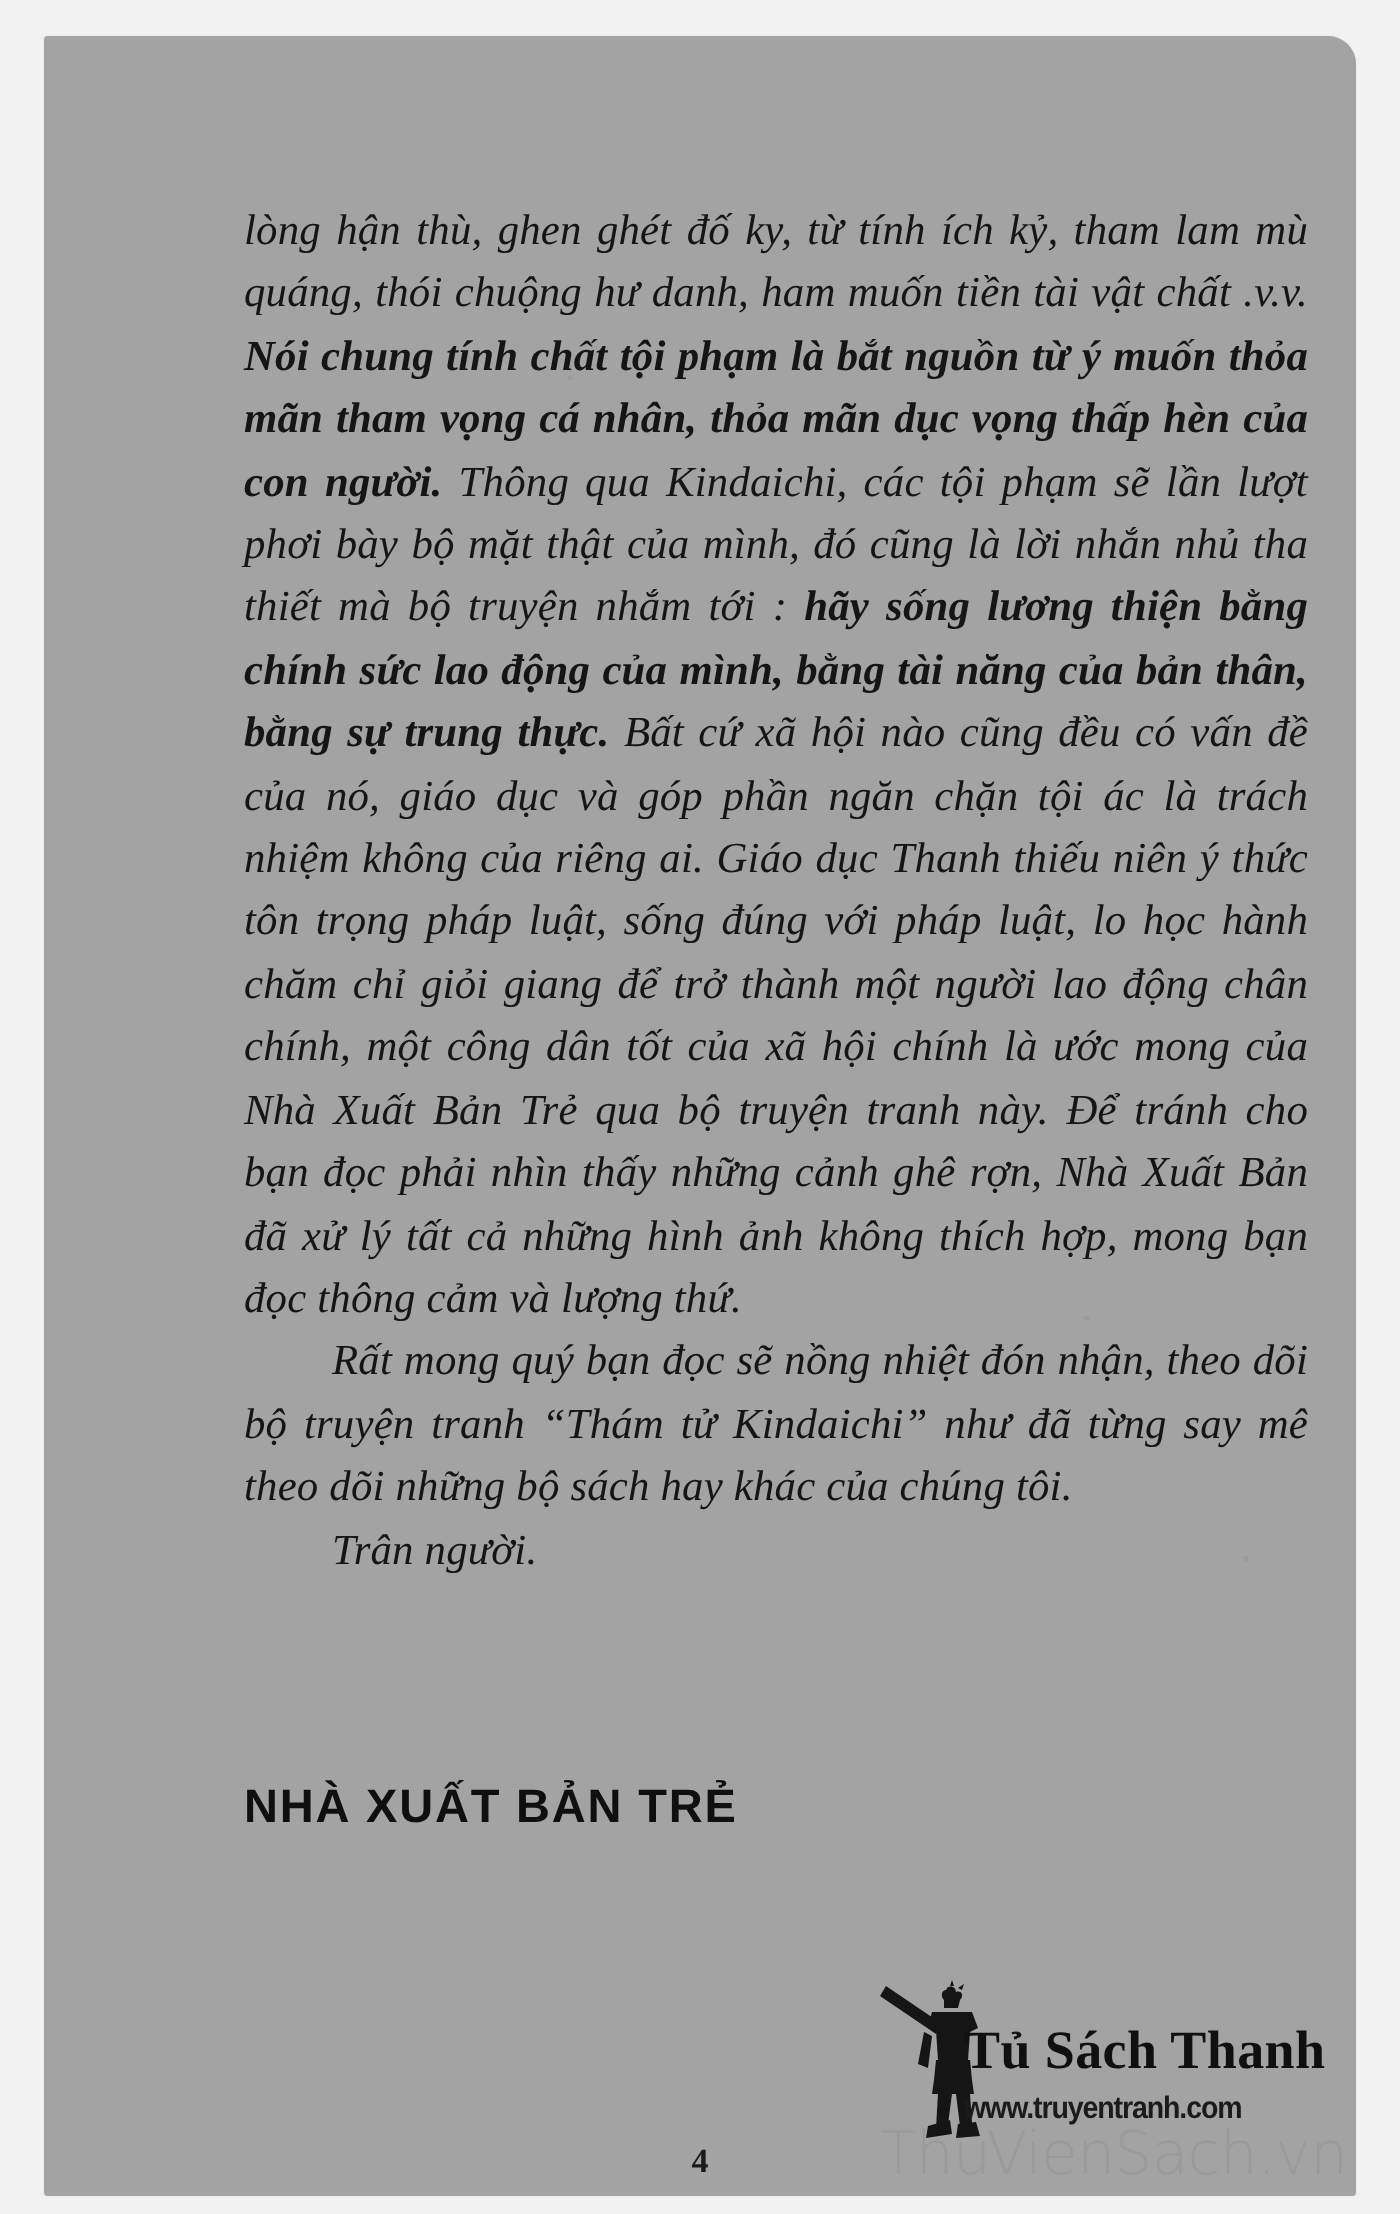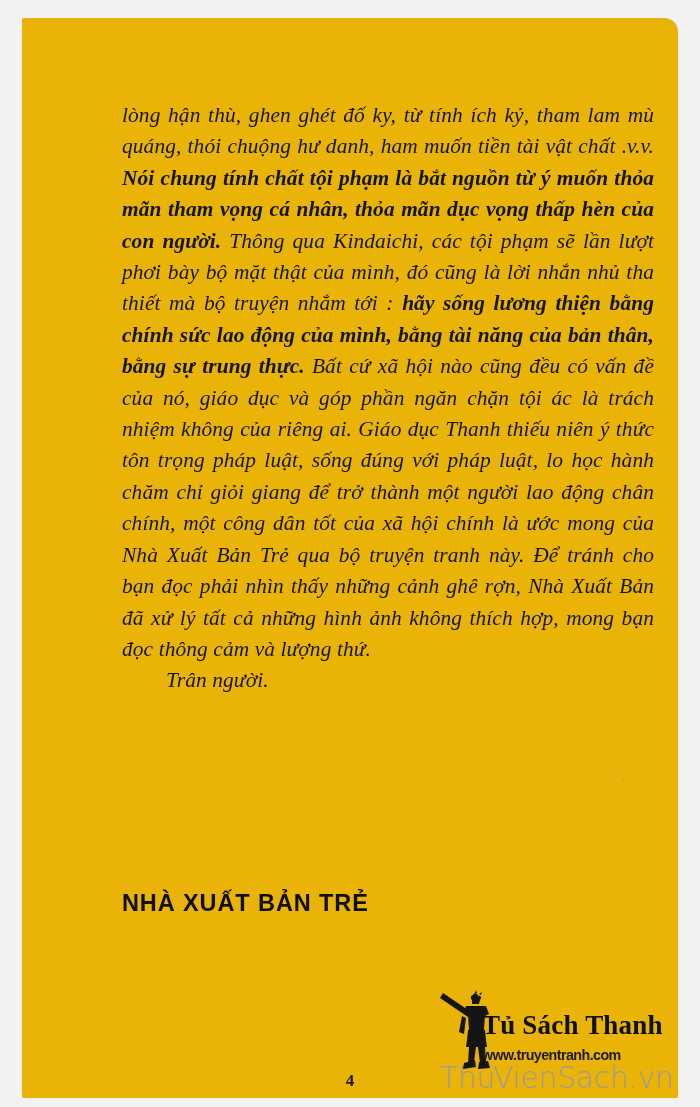--- a/index.html
+++ b/index.html
@@ -22,21 +22,21 @@
     background: #f2f2f2;
   }
 
   
   .page-sheet {
     position: absolute;
     left: 22px;
     top: 18px;
     width: 656px;
     height: 1080px;
-    background: #eab308;
+    background: #a3a3a3;
     border-radius: 2px 14px 2px 2px;
     box-shadow: 0 0 1px rgba(0,0,0,0.10);
   }
 
   
   .text-column {
     position: absolute;
     left: 100px;
     top: 82px;
     width: 532px;
@@ -168,20 +168,21 @@
 <div class="scan-surround"></div>
 
 <div class="page-sheet">
 
   <div class="speckle" style="left:262px; top:170px; width:2px; height:2px;"></div>
   <div class="speckle" style="left:520px; top:640px; width:3px; height:2px;"></div>
   <div class="speckle" style="left:600px; top:760px; width:2px; height:3px;"></div>
 
   <div class="text-column">
     <p class="para" id="p1"><span>lòng hận thù, ghen ghét đố ky, từ tính ích kỷ, tham lam mù quáng, thói chuộng hư danh, ham muốn tiền tài vật chất .v.v. </span><span class="bold">Nói chung tính chất tội phạm là bắt nguồn từ ý muốn thỏa mãn tham vọng cá nhân, thỏa mãn dục vọng thấp hèn của con người.</span><span> Thông qua Kindaichi, các tội phạm sẽ lần lượt phơi bày bộ mặt thật của mình, đó cũng là lời nhắn nhủ tha thiết mà bộ truyện nhắm tới : </span><span class="bold">hãy sống lương thiện bằng chính sức lao động của mình, bằng tài năng của bản thân, bằng sự trung thực.</span><span> Bất cứ xã hội nào cũng đều có vấn đề của nó, giáo dục và góp phần ngăn chặn tội ác là trách nhiệm không của riêng ai. Giáo dục Thanh thiếu niên ý thức tôn trọng pháp luật, sống đúng với pháp luật, lo học hành chăm chỉ giỏi giang để trở thành một người lao động chân chính, một công dân tốt của xã hội chính là ước mong của Nhà Xuất Bản Trẻ qua bộ truyện tranh này. Để tránh cho bạn đọc phải nhìn thấy những cảnh ghê rợn, Nhà Xuất Bản đã xử lý tất cả những hình ảnh không thích hợp, mong bạn đọc thông cảm và lượng thứ.</span></p>
+    <p class="para indent" id="p2"><span>Rất mong quý bạn đọc sẽ nồng nhiệt đón nhận, theo dõi bộ truyện tranh “Thám tử Kindaichi” như đã từng say mê theo dõi những bộ sách hay khác của chúng tôi.</span></p>
     <p class="para indent" id="p3"><span>Trân người.</span></p>
   </div>
 
   <div class="publisher-line">
     <span class="publisher-name">NHÀ XUẤT BẢN TRẺ</span>
   </div>
 
 </div>
 
 <div class="page-number">4</div>

